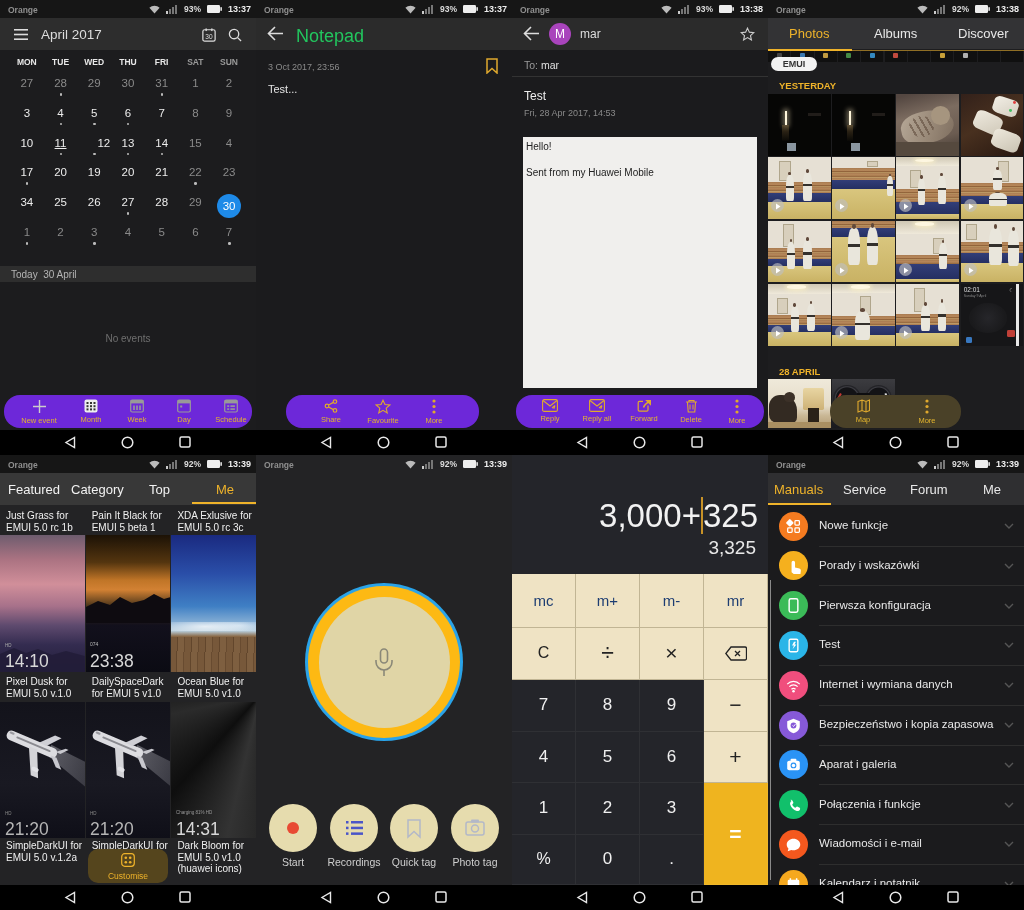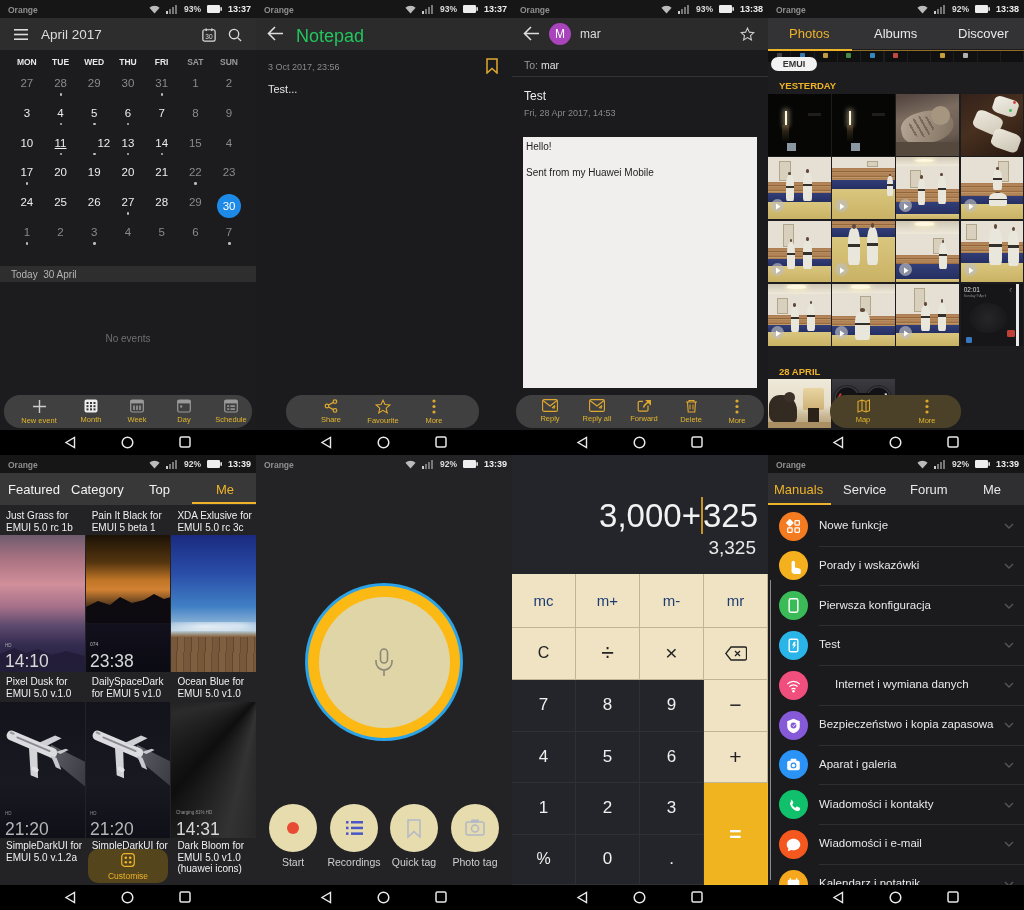--- a/index.html
+++ b/index.html
@@ -8,21 +8,21 @@
   
   .sb { position:absolute; left:0; top:0; width:256px; height:18px; background:#161616; color:#999; font-size:9.5px; }
   .sb .op { position:absolute; left:8px; top:4.5px; color:#8f8f8f; font-weight:bold; font-size:8.5px; }
   .sb .rt { position:absolute; right:5px; top:0; height:18px; display:flex; align-items:center; gap:6px; color:#ccc; font-weight:bold; }
   .sb .pct { color:#ddd; font-size:8.5px; }
   .sb .time { color:#eee; font-size:9px; }
   
   .nav { position:absolute; left:0; bottom:0; width:256px; height:25px; background:#000; }
   .nav svg { position:absolute; top:6px; }
   
-  .pill { position:absolute; border-radius:16px; background:#404040; }
+  .pill { position:absolute; border-radius:16px; background:#6d28d9; }
   .pill .item { position:absolute; text-align:center; color:#e3b52e; font-size:7.5px; }
   
   .tbar { position:absolute; left:0; top:18px; width:256px; height:32px; background:#2d2d2d; }
 </style></head>
 <body>
 <div id="grid">
 
 <div class="panel" id="p1" style="left:0;top:0;">
   <div class="sb">
         <span class="op">Orange</span>
@@ -102,21 +102,21 @@
         <div style="position:absolute;left:213.05px;top:136.6px;width:32px;text-align:center;color:#8a8a8a;font-size:11.5px;">4</div>
         <div style="position:absolute;left:10.850000000000001px;top:166.4px;width:32px;text-align:center;color:#ececec;font-size:11.5px;">17</div>
         <div style="position:absolute;left:25.85px;top:182.4px;width:2.5px;height:2.5px;border-radius:50%;background:#bbb;"></div>
         <div style="position:absolute;left:44.550000000000004px;top:166.4px;width:32px;text-align:center;color:#ececec;font-size:11.5px;">20</div>
         <div style="position:absolute;left:78.25px;top:166.4px;width:32px;text-align:center;color:#ececec;font-size:11.5px;">19</div>
         <div style="position:absolute;left:111.95000000000002px;top:166.4px;width:32px;text-align:center;color:#ececec;font-size:11.5px;">20</div>
         <div style="position:absolute;left:145.65px;top:166.4px;width:32px;text-align:center;color:#ececec;font-size:11.5px;">21</div>
         <div style="position:absolute;left:179.35000000000002px;top:166.4px;width:32px;text-align:center;color:#8a8a8a;font-size:11.5px;">22</div>
         <div style="position:absolute;left:194.35000000000002px;top:182.4px;width:2.5px;height:2.5px;border-radius:50%;background:#bbb;"></div>
         <div style="position:absolute;left:213.05px;top:166.4px;width:32px;text-align:center;color:#8a8a8a;font-size:11.5px;">23</div>
-        <div style="position:absolute;left:10.850000000000001px;top:196.2px;width:32px;text-align:center;color:#ececec;font-size:11.5px;">24</div>
+        <div style="position:absolute;left:10.850000000000001px;top:196.2px;width:32px;text-align:center;color:#ececec;font-size:11.5px;">34</div>
         <div style="position:absolute;left:44.550000000000004px;top:196.2px;width:32px;text-align:center;color:#ececec;font-size:11.5px;">25</div>
         <div style="position:absolute;left:78.25px;top:196.2px;width:32px;text-align:center;color:#ececec;font-size:11.5px;">26</div>
         <div style="position:absolute;left:111.95000000000002px;top:196.2px;width:32px;text-align:center;color:#ececec;font-size:11.5px;">27</div>
         <div style="position:absolute;left:126.95000000000002px;top:212.2px;width:2.5px;height:2.5px;border-radius:50%;background:#bbb;"></div>
         <div style="position:absolute;left:145.65px;top:196.2px;width:32px;text-align:center;color:#ececec;font-size:11.5px;">28</div>
         <div style="position:absolute;left:179.35000000000002px;top:196.2px;width:32px;text-align:center;color:#8a8a8a;font-size:11.5px;">29</div>
         <div style="position:absolute;left:217.05px;top:194.2px;width:24px;height:24px;border-radius:50%;background:#1e8ae8;color:#fff;font-size:11.5px;text-align:center;line-height:24px;">30</div>
         <div style="position:absolute;left:10.850000000000001px;top:226px;width:32px;text-align:center;color:#8a8a8a;font-size:11.5px;">1</div>
         <div style="position:absolute;left:25.85px;top:242px;width:2.5px;height:2.5px;border-radius:50%;background:#bbb;"></div>
         <div style="position:absolute;left:44.550000000000004px;top:226px;width:32px;text-align:center;color:#8a8a8a;font-size:11.5px;">2</div>
@@ -930,21 +930,21 @@
         <div style="position:absolute;left:51px;top:209.89999999999998px;width:205px;height:1px;background:#2e2e2e;"></div>
         <div style="position:absolute;left:11px;top:215.7px;width:29px;height:29px;border-radius:50%;background:#f04e7d;"></div>
         <svg style="position:absolute;left:11px;top:215.7px;" width="29" height="29" viewBox="0 0 30 30">
           <g fill="none" stroke="#fff" stroke-width="1.2">
             <path d="M8.5 13.5 a9 9 0 0 1 13 0"></path>
             <path d="M10.7 16.2 a6 6 0 0 1 8.6 0"></path>
             <path d="M12.9 18.9 a3 3 0 0 1 4.2 0"></path>
           </g>
           <circle cx="15" cy="21" r="1.3" fill="#fff"></circle>
         </svg>
-        <div style="position:absolute;left:51px;top:223.2px;color:#e8e8e8;font-size:11.5px;margin-left:16px;">Internet i wymiana danych</div>
+        <div style="position:absolute;left:51px;top:223.2px;color:#e8e8e8;font-size:11.5px;">Internet i wymiana danych</div>
         <svg style="position:absolute;left:236px;top:227.2px;" width="10" height="6" viewBox="0 0 10 6">
           <path d="M1 1 l4 4 4-4" stroke="#555" stroke-width="1.4" fill="none"></path>
         </svg>
         <div style="position:absolute;left:51px;top:249.7px;width:205px;height:1px;background:#2e2e2e;"></div>
         <div style="position:absolute;left:11px;top:255.5px;width:29px;height:29px;border-radius:50%;background:#8659d8;"></div>
         <svg style="position:absolute;left:11px;top:255.5px;" width="29" height="29" viewBox="0 0 30 30">
           <path d="M15 8 l6.5 2.5 v5 c0 4 -3 6.5 -6.5 7.5 c-3.5 -1 -6.5 -3.5 -6.5 -7.5 v-5 z" fill="#fff"></path>
           <circle cx="15" cy="15" r="3" fill="#8659d8"></circle>
           <path d="M14 15 l1 1 2-2.4" stroke="#fff" stroke-width="1" fill="none"></path>
         </svg>
@@ -962,21 +962,21 @@
         </svg>
         <div style="position:absolute;left:51px;top:302.79999999999995px;color:#e8e8e8;font-size:11.5px;">Aparat i galeria</div>
         <svg style="position:absolute;left:236px;top:306.79999999999995px;" width="10" height="6" viewBox="0 0 10 6">
           <path d="M1 1 l4 4 4-4" stroke="#555" stroke-width="1.4" fill="none"></path>
         </svg>
         <div style="position:absolute;left:51px;top:329.29999999999995px;width:205px;height:1px;background:#2e2e2e;"></div>
         <div style="position:absolute;left:11px;top:335.09999999999997px;width:29px;height:29px;border-radius:50%;background:#11c06b;"></div>
         <svg style="position:absolute;left:11px;top:335.09999999999997px;" width="29" height="29" viewBox="0 0 30 30">
           <path d="M11 9 c1 -0.5 2 0 2.5 1 l1 2 c0.3 0.8 0 1.6 -0.8 2.1 c-0.5 0.4 -0.6 1 -0.2 1.6 c0.7 1.2 1.6 2.1 2.8 2.8 c0.6 0.4 1.2 0.3 1.6 -0.2 c0.5 -0.8 1.3 -1.1 2.1 -0.8 l2 1 c1 0.5 1.5 1.5 1 2.5 c-0.8 1.6 -2.5 2.4 -4.2 1.9 c-4 -1.2 -7 -4.2 -8.2 -8.2 c-0.5 -1.7 0.3 -3.4 1.9 -4.2 z" transform="scale(0.82) translate(3.5,3.5)" fill="#fff"></path>
         </svg>
-        <div style="position:absolute;left:51px;top:342.59999999999997px;color:#e8e8e8;font-size:11.5px;">Wiadomości i kontakty</div>
+        <div style="position:absolute;left:51px;top:342.59999999999997px;color:#e8e8e8;font-size:11.5px;">Połączenia i funkcje</div>
         <svg style="position:absolute;left:236px;top:346.59999999999997px;" width="10" height="6" viewBox="0 0 10 6">
           <path d="M1 1 l4 4 4-4" stroke="#555" stroke-width="1.4" fill="none"></path>
         </svg>
         <div style="position:absolute;left:51px;top:369.09999999999997px;width:205px;height:1px;background:#2e2e2e;"></div>
         <div style="position:absolute;left:11px;top:374.9px;width:29px;height:29px;border-radius:50%;background:#f4581e;"></div>
         <svg style="position:absolute;left:11px;top:374.9px;" width="29" height="29" viewBox="0 0 30 30">
           <path d="M15 9 c3.8 0 7 2.6 7 6 c0 3.4 -3.2 6 -7 6 c-0.8 0 -1.6 -0.1 -2.3 -0.3 L9 22 l0.8 -2.8 C8.7 18.1 8 16.6 8 15 c0 -3.4 3.2 -6 7 -6 z" fill="#fff"></path>
         </svg>
         <div style="position:absolute;left:51px;top:382.4px;color:#e8e8e8;font-size:11.5px;">Wiadomości i e-mail</div>
         <svg style="position:absolute;left:236px;top:386.4px;" width="10" height="6" viewBox="0 0 10 6">

